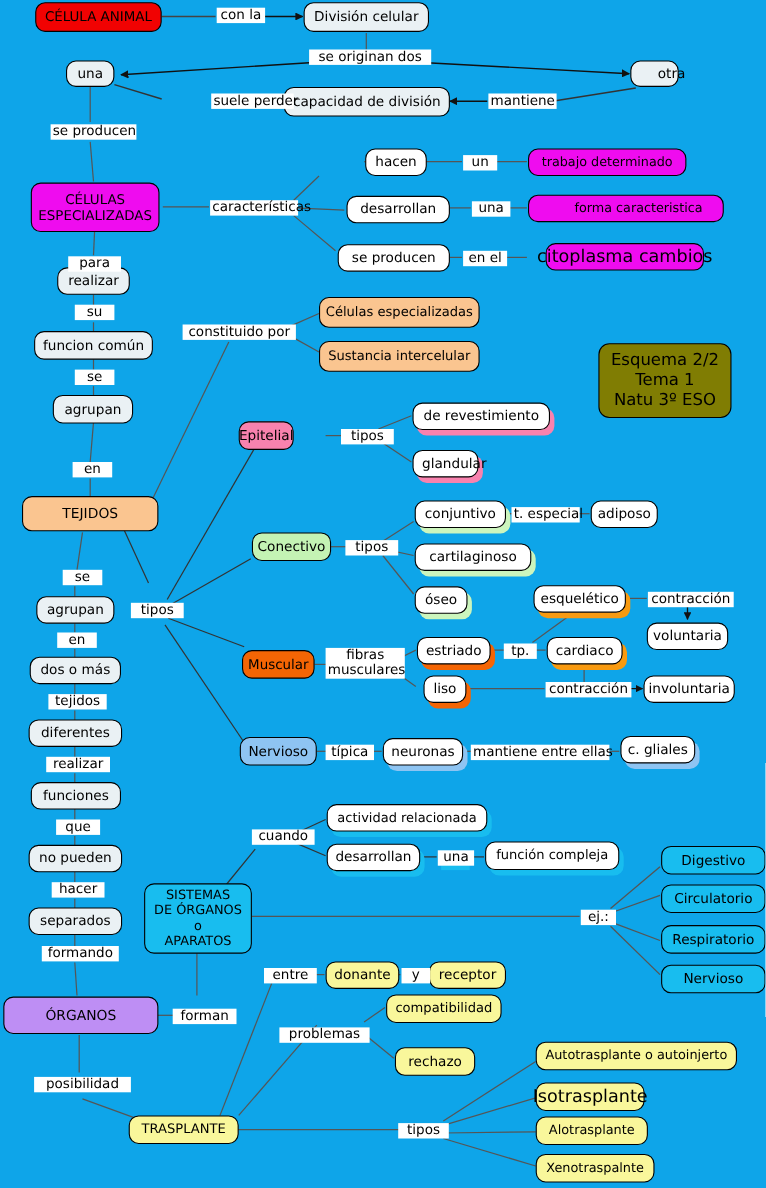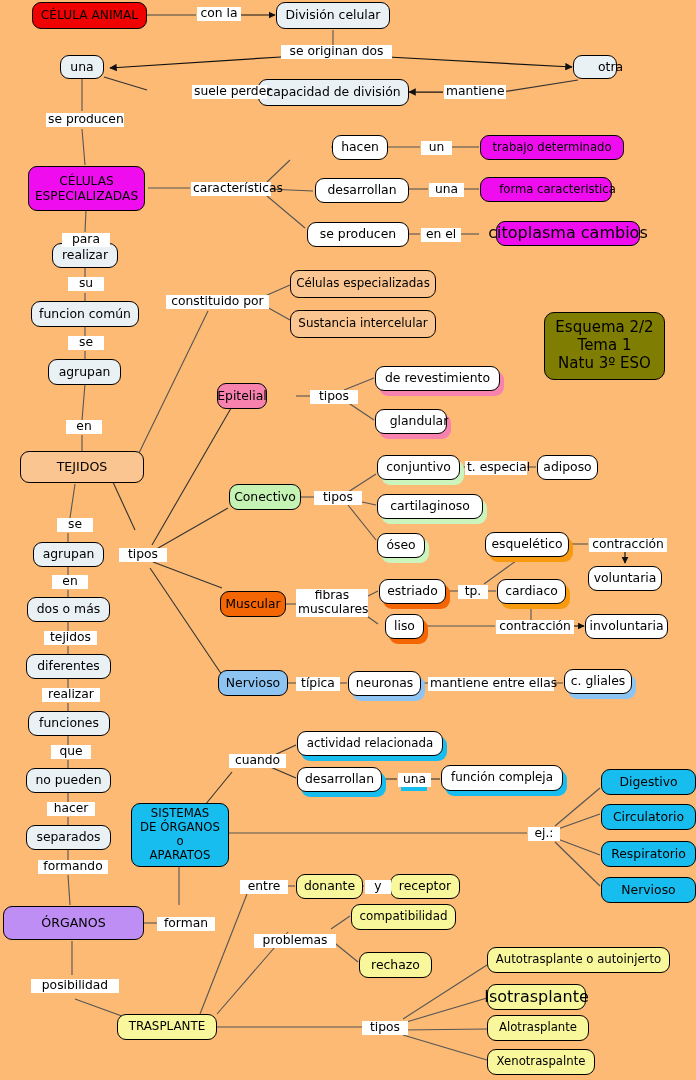--- a/index.html
+++ b/index.html
@@ -6,21 +6,21 @@
   html,body{margin:0;padding:0;background:#ffffff;}
   body{
     font-family:"DejaVu Sans","Liberation Sans",sans-serif;
     -webkit-font-smoothing:antialiased;
   }
   #canvas{
     position:relative;
     width:696px;
     height:1080px;
     overflow:hidden;
-    background:#fdba74;
+    background:#0ea5e9;
   }
   #edges{
     position:absolute;
     left:0;top:0;
     width:696px;height:1080px;
     pointer-events:none;
   }
   
   .node{
     position:absolute;
@@ -290,21 +290,21 @@
   </div>
 
   <div class="link-label" style="left:191px;top:182px;width:76px;">características</div>
 
   <div class="node c-white" style="left:332px;top:135px;width:56px;height:25px;">hacen</div>
   <div class="link-label" style="left:421px;top:141px;width:27px;">un</div>
   <div class="node c-magenta" style="left:480px;top:135px;width:144px;height:25px;font-size:11.6px;">trabajo determinado</div>
 
   <div class="node c-white" style="left:315px;top:178px;width:94px;height:25px;">desarrollan</div>
   <div class="link-label" style="left:429px;top:183px;width:31px;">una</div>
-  <div class="node c-magenta" style="left:480px;top:177px;width:132px;height:25px;font-size:11.6px;padding-left:27px;">forma caracteristica</div>
+  <div class="node c-magenta" style="left:480px;top:177px;width:178px;height:25px;font-size:11.6px;padding-left:27px;">forma caracteristica</div>
 
   <div class="node c-white" style="left:307px;top:222px;width:102px;height:25px;">se producen</div>
   <div class="link-label" style="left:421px;top:228px;width:36px;">en el</div>
   <div class="node c-magenta" style="left:496px;top:221px;width:144px;height:25px;font-size:16px;">citoplasma cambios</div>
 
   <div class="link-label" style="left:62px;top:233px;width:44px;">para</div>
   <div class="node c-plain" style="left:52px;top:243px;width:66px;height:25px;">realizar</div>
 
   <div class="link-label" style="left:68px;top:277px;width:32px;">su</div>
   <div class="node c-plain" style="left:31px;top:301px;width:108px;height:26px;">funcion común</div>
@@ -350,21 +350,21 @@
     <span>Esquema 2/2</span>
     <span>Tema 1</span>
     <span>Natu 3º ESO</span>
   </div>
 
   <div class="link-label" style="left:119px;top:548px;width:44px;">tipos</div>
 
   <div class="node c-pink" style="left:217px;top:383px;width:50px;height:26px;">Epitelial</div>
   <div class="link-label" style="left:310px;top:390px;width:44px;">tipos</div>
   <div class="node c-white sh-pink" style="left:375px;top:366px;width:125px;height:25px;">de revestimiento</div>
-  <div class="node c-white sh-pink" style="left:375px;top:409px;width:72px;height:25px;padding-left:20px;">glandular</div>
+  <div class="node c-white sh-pink" style="left:375px;top:409px;width:60px;height:25px;padding-left:20px;">glandular</div>
 
   <div class="node c-green" style="left:229px;top:484px;width:72px;height:26px;">Conectivo</div>
   <div class="link-label" style="left:314px;top:491px;width:44px;">tipos</div>
   <div class="node c-white sh-green" style="left:377px;top:455px;width:83px;height:25px;">conjuntivo</div>
   <div class="link-label" style="left:465px;top:461px;width:58px;">t. especial</div>
   <div class="node c-white" style="left:537px;top:455px;width:61px;height:25px;">adiposo</div>
   <div class="node c-white sh-green" style="left:377px;top:494px;width:106px;height:25px;">cartilaginoso</div>
   <div class="node c-white sh-green" style="left:377px;top:533px;width:48px;height:25px;">óseo</div>
 
   <div class="node c-orange2" style="left:220px;top:591px;width:66px;height:26px;font-size:12.2px;">Muscular</div>

